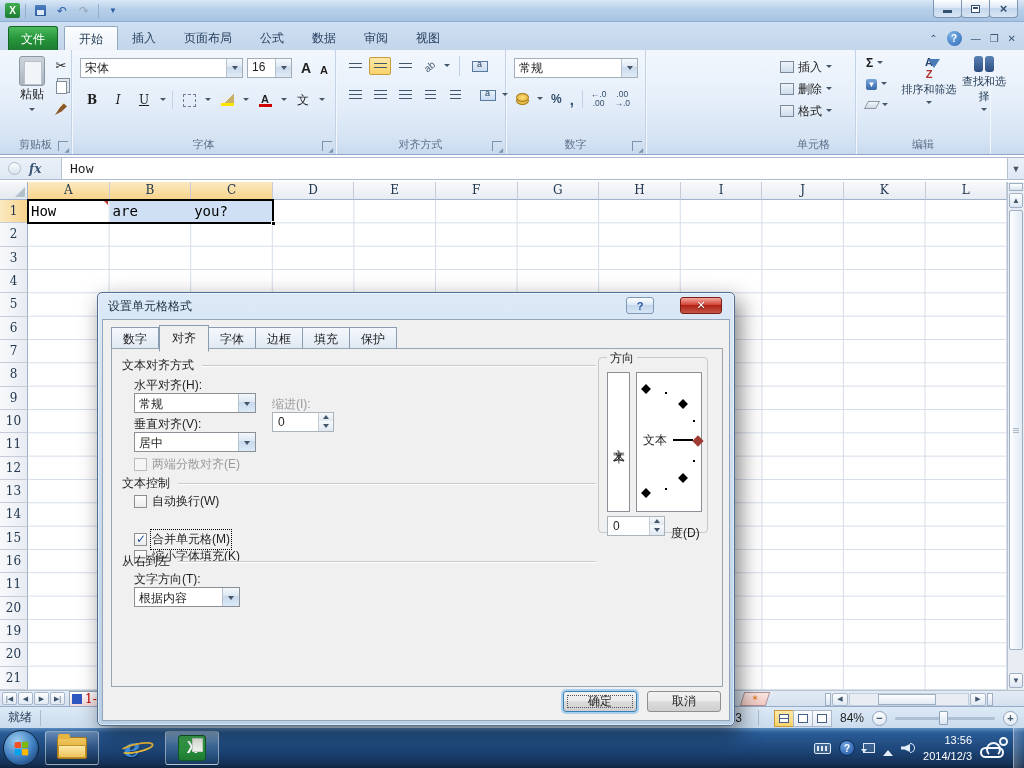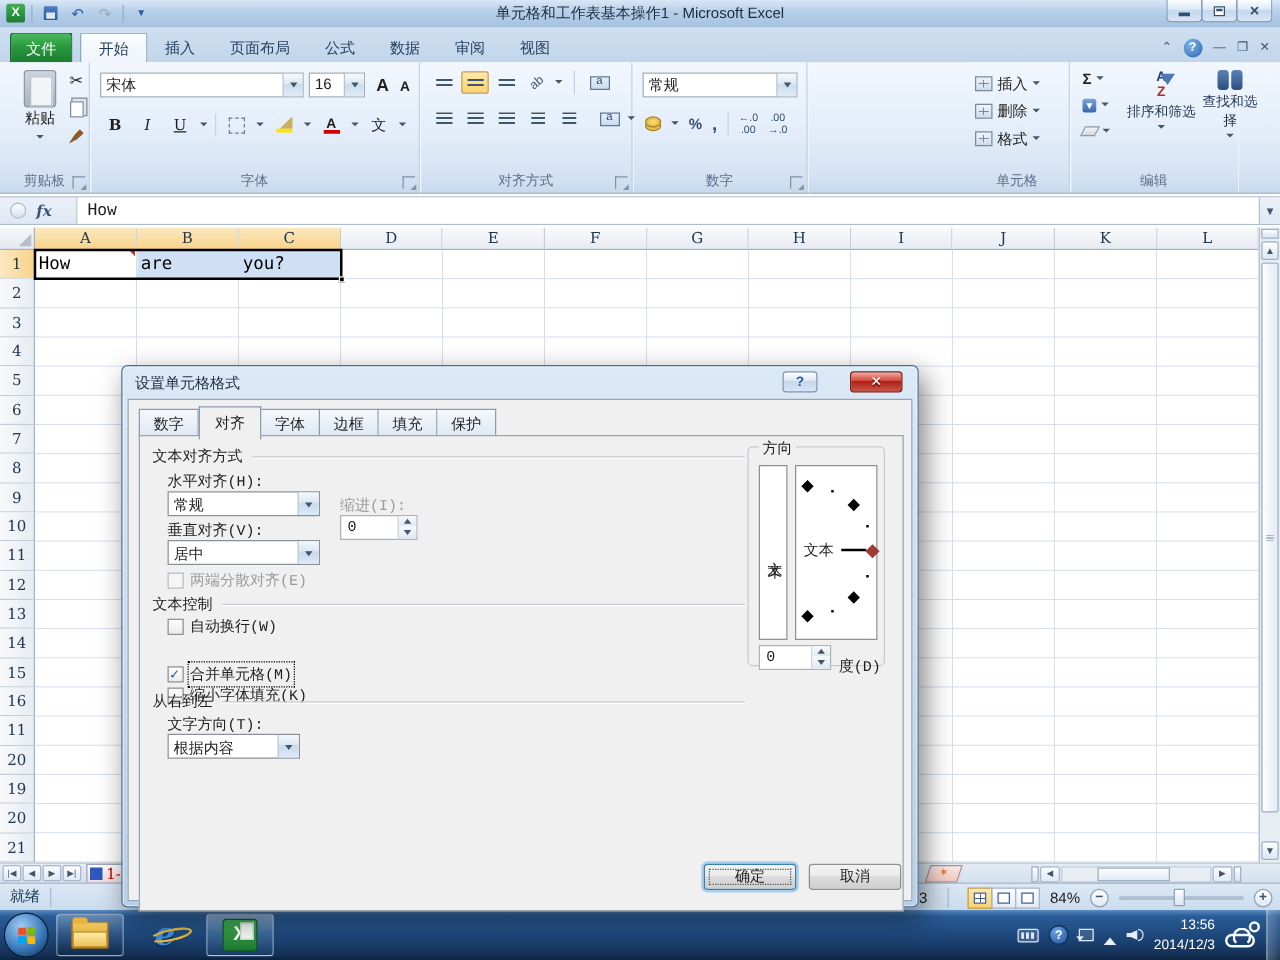--- a/index.html
+++ b/index.html
@@ -253,21 +253,21 @@
     display:flex; align-items:center; justify-content:center; color:#2456a4; font-weight:bold; font-size:11px; }
   #dlg-close { position:absolute; right:12px; top:4px; width:42px; height:17px; border-radius:3px;
     background:linear-gradient(#f5a9a0,#d2473a 45%,#b01f12 46%,#c6554a); border:1px solid #7a1d14;
     display:flex; align-items:center; justify-content:center; color:#fff; font-weight:bold; font-size:11px; text-shadow:0 1px 1px #601008; }
   #dlg-body { position:absolute; left:4px; top:26px; right:4px; bottom:4px; background:#f0f0f0; border:1px solid #95a5b8; }
   #dialog-tab-strip { position:absolute; left:8px; top:7px; display:flex; }
   .dtab { padding:3px 11px; border:1px solid #8a9cb2; border-left:none; background:linear-gradient(#f4f8fc,#dde7f2);
     position:relative; }
   .dtab:first-child { border-left:1px solid #8a9cb2; }
   .dtab.active { background:#f0f0f0; border-bottom:1px solid #f0f0f0; padding:4px 12px; margin-top:-2px; z-index:2; border-left:1px solid #8a9cb2; }
-  #tab-page { position:absolute; left:8px; top:28px; width:612px; height:381px; border:1px solid #9aa5ad; background:#f0f0f0;font-family:Liberation Mono, monospace; }
+  #tab-page { position:absolute; left:8px; top:28px; width:612px; height:339px; border:1px solid #9aa5ad; background:#f0f0f0; }
 
   .sect { position:absolute; display:flex; align-items:center; color:#1e1e1e; white-space:nowrap; width:474px; }
   .sect::after { content:""; flex:1; height:1px; background:#c7cbcf; margin-left:8px; box-shadow:0 1px 0 #fff; }
   .dlabel { position:absolute; color:#1e1e1e; }
   .dlabel.dis { color:#9a9a9a; }
   .dcombo { position:absolute; height:20px; background:#fff; border:1px solid #8b9097; display:flex; }
   .dcombo .val { flex:1; padding:2px 4px; white-space:nowrap; overflow:hidden; }
   .dcombo .drop { width:17px; border-left:1px solid #b6c2ce; background:linear-gradient(#f2f7fc,#dce7f2 45%,#c8d9ec 46%,#dceaf8);
     display:flex; align-items:center; justify-content:center; }
   .dcombo .drop::after { content:""; border:3.5px solid transparent; border-top:4.5px solid #44566a; margin-top:4px; }
@@ -314,21 +314,20 @@
       <span class="app-icon-sm">X</span>
       <span class="qat-sep"></span>
       <span class="qat-btn">
           <span class="floppy"></span>
         </span>
       <span class="qat-btn">↶</span>
       <span class="qat-btn dis">↷</span>
       <span class="qat-sep"></span>
       <span class="qat-btn" style="font-size:8px;">▼</span>
     </div>
-    <div id="title-text">单元格和工作表基本操作1 - Microsoft Excel</div>
     <div class="win-ctrls">
       <div class="win-btn">
           <span class="glyph-min"></span>
         </div>
       <div class="win-btn">
           <span class="glyph-restore"></span>
         </div>
       <div class="win-btn">
           <span class="glyph-close">×</span>
         </div>

